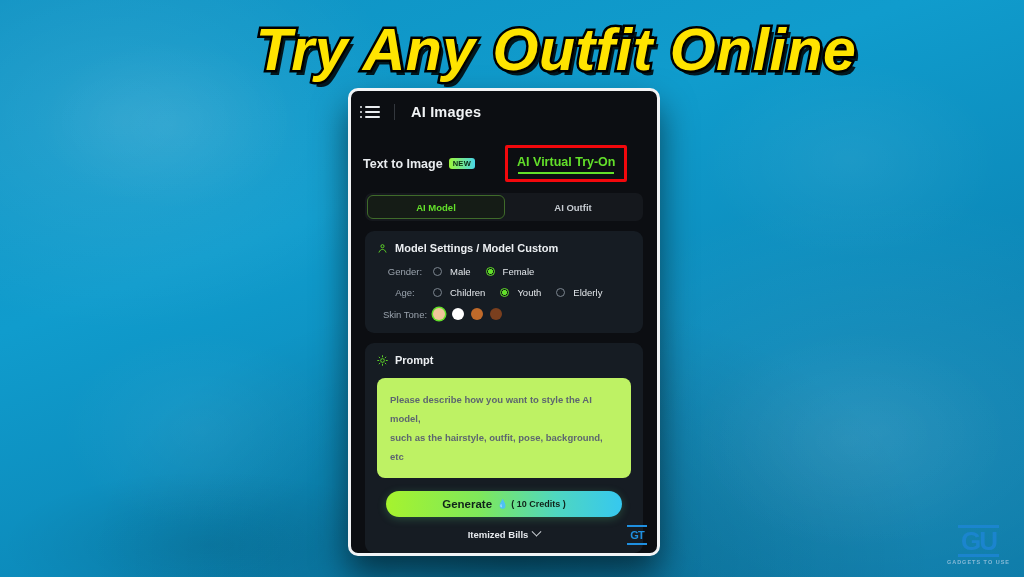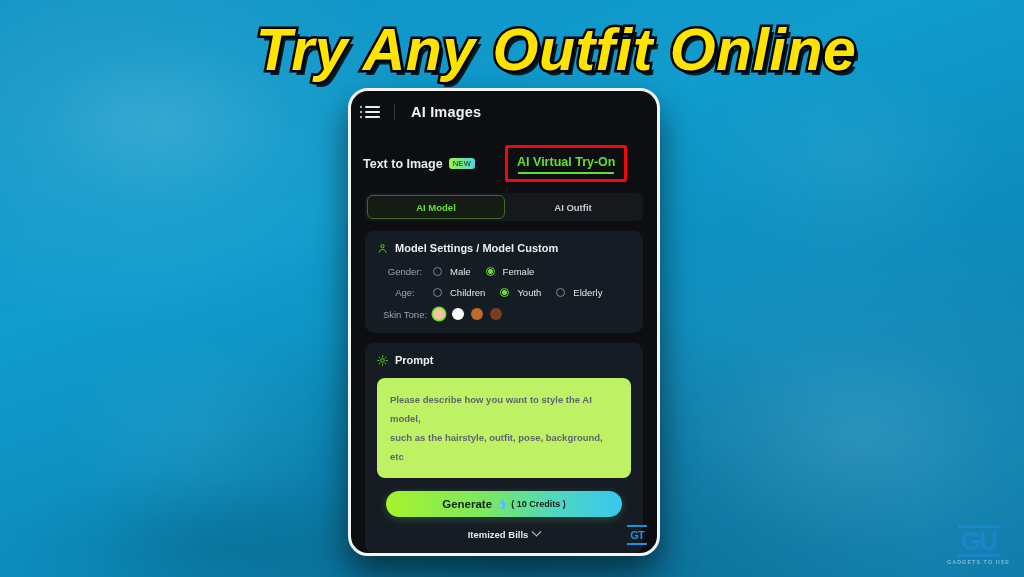--- a/index.html
+++ b/index.html
@@ -51,21 +51,21 @@
 
   
   .window {
     position: absolute;
     left: 348px;
     top: 88px;
     width: 306px;
     height: 462px;
     background: #0c0e12;
     border: 3px solid #f2f4f6;
-    border-radius: 20px;
+    border-radius: 10px;
     box-shadow: 0 18px 34px rgba(0,0,0,0.55);
     overflow: hidden;
   }
 
   .topbar {
     display: flex;
     align-items: center;
     height: 42px;
     padding: 0 14px;
   }
@@ -117,21 +117,21 @@
   .tab-t2i {
     display: flex;
     align-items: center;
     gap: 6px;
     color: #e9ecef;
     font-size: 12.5px;
     font-weight: bold;
   }
   .badge-new {
     font-size: 7.5px;
-    font-weight: normal;
+    font-weight: bold;
     color: #0a2a14;
     background: linear-gradient(90deg, #9cf53a 0%, #49d6e8 100%);
     padding: 1px 4px;
     border-radius: 3px;
     letter-spacing: 0.3px;
   }
   .tab-tryon-wrap {
     position: relative;
     margin-left: 30px;
     padding: 7px 9px 10px 9px;

